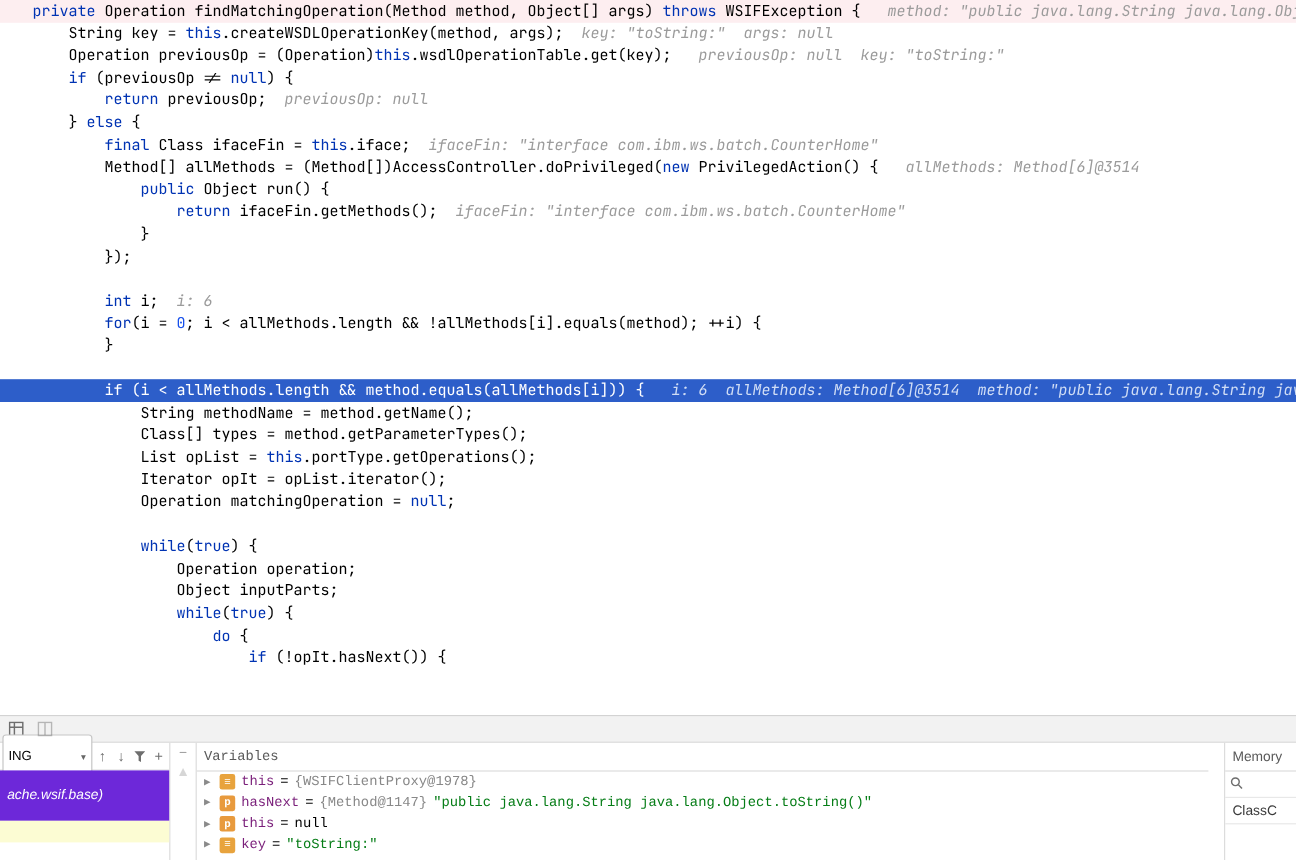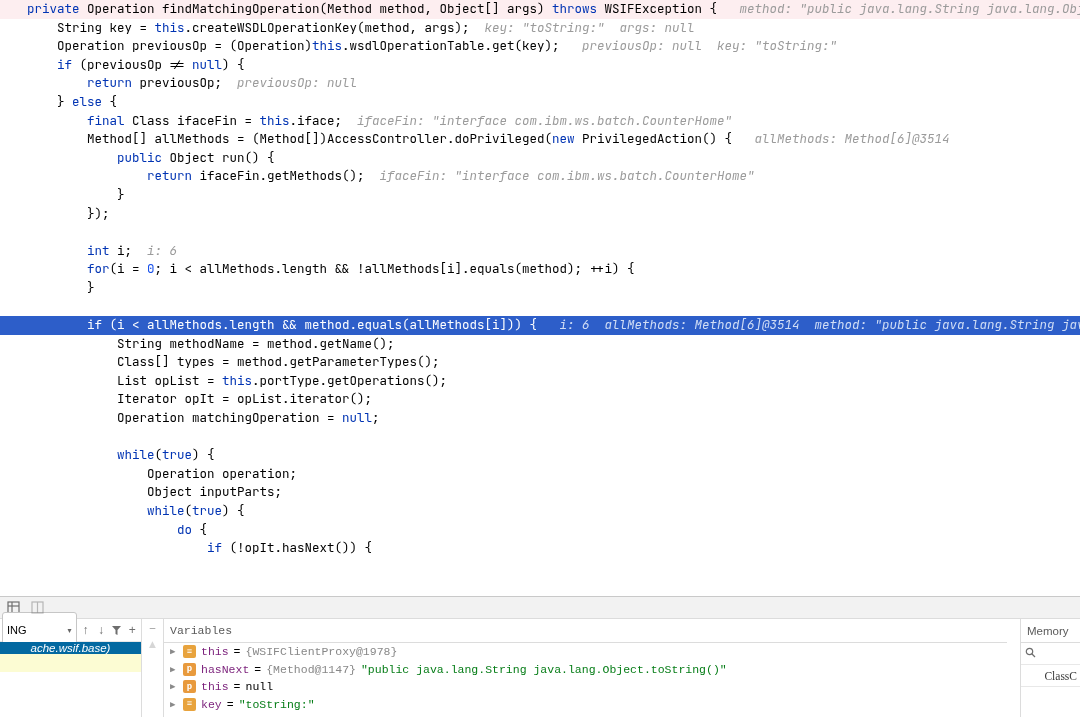--- a/index.html
+++ b/index.html
@@ -80,27 +80,26 @@
     font-size: 11px;
     display: flex; align-items: center; justify-content: space-between; gap: 41px;
   }
   .frames-toolbar-btn {
     width: 18px; height: 19px;
     display: inline-flex; align-items: center; justify-content: center;
     color: #6e6e6e;
     font-size: 12px;
   }
   .frame-entry {
-    padding: 0 6px;
-    background: #0369a1;
+    padding: 15px 6px;
+    background: #6d28d9;
     color: #fff;
     font-style: italic;
     white-space: nowrap;
     overflow: hidden;
-    text-align: center;
   }
   .frame-entry2 {
     padding: 3px 6px;
     background: #fcfcd3;
     white-space: nowrap;
     overflow: hidden;
   }
   .vert-btns {
     width: 22px;
     display: flex;
@@ -168,22 +167,21 @@
     border-bottom: 1px solid #e8e8e8;
     display: flex; align-items: center; padding: 0 4px;
   }
   .mem-search input {
     width: 100%; border: none; outline: none; font-size: 11px;
   }
   .mem-class-hdr {
     height: 22px; border-bottom: 1px solid #e8e8e8;
     display: flex; align-items: center; padding-left: 6px;
     color: #3a3a3a;
-    justify-content: flex-end;
-    font-family: Liberation Serif, serif;
+    justify-content: flex-start;
   }
   .svg-stroke { stroke: #6e6e6e; stroke-width: 1.2; fill: none; }
 </style>
 </head>
 <body>
 
 <div class="editor" id="editor"><div class="ln bp-hl"><span>  </span><span class="kw">private </span><span>Operation findMatchingOperation(Method method, Object[] args) </span><span class="kw">throws </span><span>WSIFException {   </span><span class="hint">method: "public java.lang.String java.lang.Object.toString</span></div><div class="ln"><span>      </span><span>String key = </span><span class="kw">this</span><span>.createWSDLOperationKey(method, args);  </span><span class="hint">key: "toString:"  args: null</span></div><div class="ln"><span>      </span><span>Operation previousOp = (Operation)</span><span class="kw">this</span><span>.wsdlOperationTable.get(key);   </span><span class="hint">previousOp: null  key: "toString:"</span></div><div class="ln"><span>      </span><span class="kw">if </span><span>(previousOp != </span><span class="kw">null</span><span>) {</span></div><div class="ln"><span>          </span><span class="kw">return </span><span>previousOp;  </span><span class="hint">previousOp: null</span></div><div class="ln"><span>      </span><span>} </span><span class="kw">else </span><span>{</span></div><div class="ln"><span>          </span><span class="kw">final </span><span>Class ifaceFin = </span><span class="kw">this</span><span>.iface;  </span><span class="hint">ifaceFin: "interface com.ibm.ws.batch.CounterHome"</span></div><div class="ln"><span>          </span><span>Method[] allMethods = (Method[])AccessController.doPrivileged(</span><span class="kw">new </span><span>PrivilegedAction() {   </span><span class="hint">allMethods: Method[6]@3514</span></div><div class="ln"><span>              </span><span class="kw">public </span><span>Object run() {</span></div><div class="ln"><span>                  </span><span class="kw">return </span><span>ifaceFin.getMethods();  </span><span class="hint">ifaceFin: "interface com.ibm.ws.batch.CounterHome"</span></div><div class="ln"><span>              </span><span>}</span></div><div class="ln"><span>          </span><span>});</span></div><div class="ln"><span>  </span><span> </span></div><div class="ln"><span>          </span><span class="kw">int </span><span>i;  </span><span class="hint">i: 6</span></div><div class="ln"><span>          </span><span class="kw">for</span><span>(i = </span><span class="num">0</span><span>; i &lt; allMethods.length &amp;&amp; !allMethods[i].equals(method); ++i) {</span></div><div class="ln"><span>          </span><span>}</span></div><div class="ln"><span>  </span><span> </span></div><div class="ln exec-hl"><span>          </span><span class="kw">if </span><span>(i &lt; allMethods.length &amp;&amp; method.equals(allMethods[i])) {   </span><span class="hint">i: 6  allMethods: Method[6]@3514  method: "public java.lang.String java.lang.Obje</span></div><div class="ln"><span>              </span><span>String methodName = method.getName();</span></div><div class="ln"><span>              </span><span>Class[] types = method.getParameterTypes();</span></div><div class="ln"><span>              </span><span>List opList = </span><span class="kw">this</span><span>.portType.getOperations();</span></div><div class="ln"><span>              </span><span>Iterator opIt = opList.iterator();</span></div><div class="ln"><span>              </span><span>Operation matchingOperation = </span><span class="kw">null</span><span>;</span></div><div class="ln"><span>  </span><span> </span></div><div class="ln"><span>              </span><span class="kw">while</span><span>(</span><span class="kw">true</span><span>) {</span></div><div class="ln"><span>                  </span><span>Operation operation;</span></div><div class="ln"><span>                  </span><span>Object inputParts;</span></div><div class="ln"><span>                  </span><span class="kw">while</span><span>(</span><span class="kw">true</span><span>) {</span></div><div class="ln"><span>                      </span><span class="kw">do </span><span>{</span></div><div class="ln"><span>                          </span><span class="kw">if </span><span>(!opIt.hasNext()) {</span></div></div>
 
 <div class="debug-panel">
   <div class="debug-toolbar">

